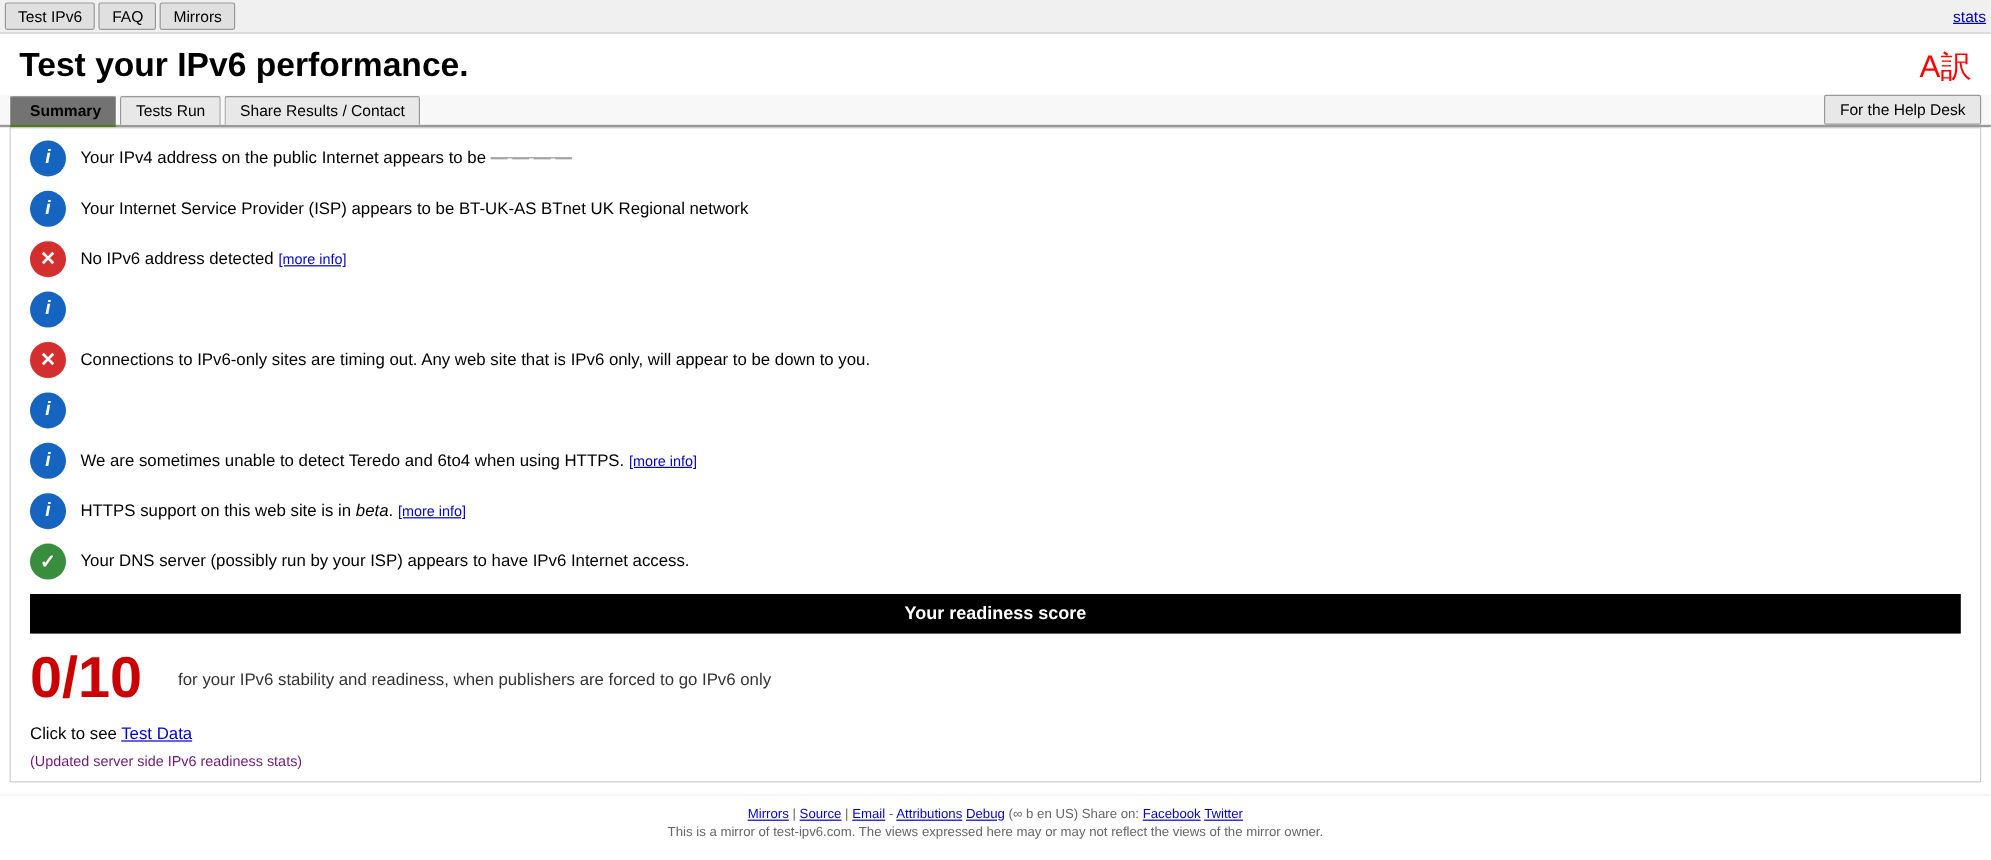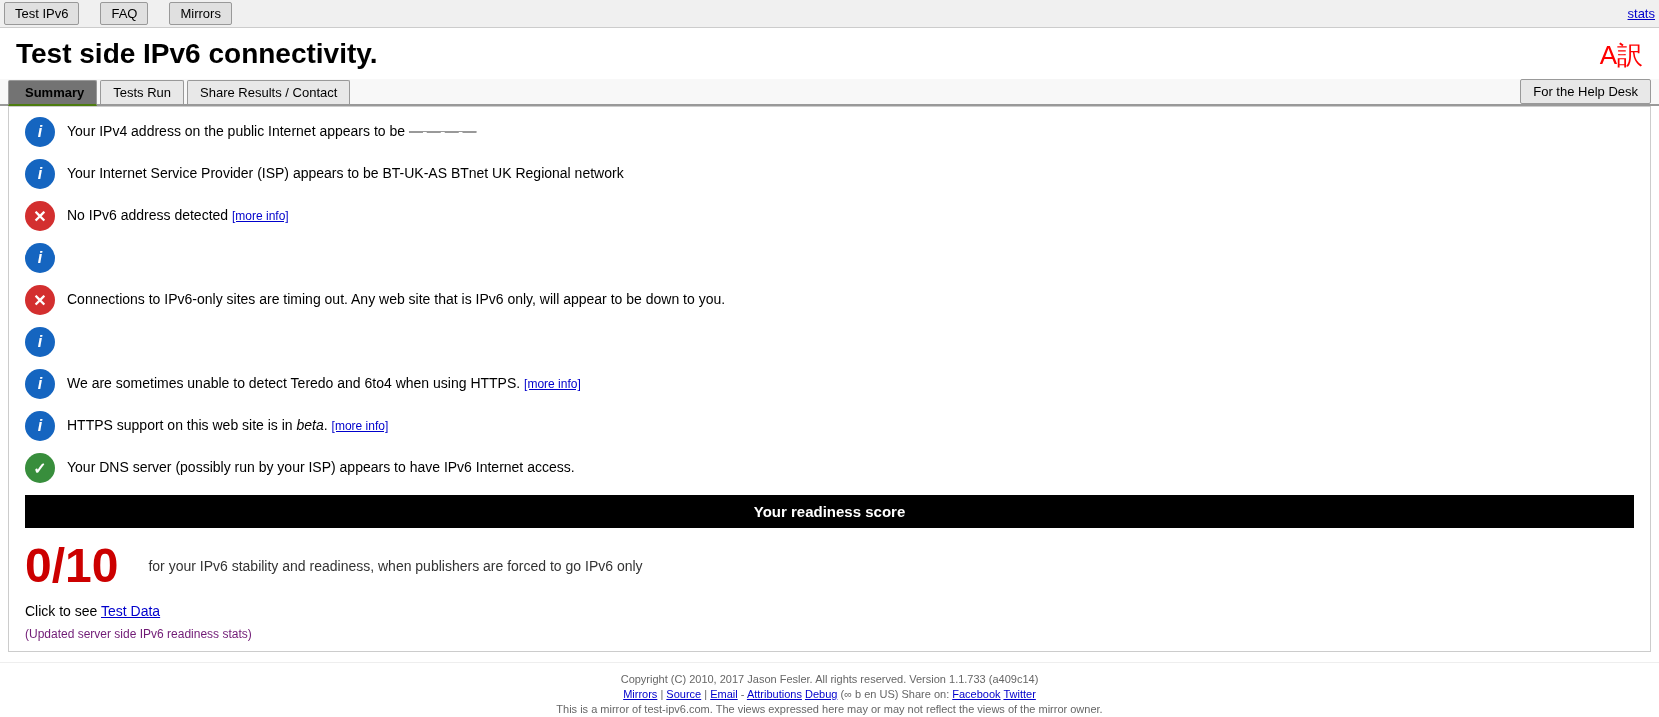--- a/index.html
+++ b/index.html
@@ -5,21 +5,20 @@
     * { margin: 0; padding: 0; box-sizing: border-box; }
     body { font-family: Arial, sans-serif; font-size: 14px; background: #fff; color: #000; }
 
     
     #top-nav {
       display: flex;
       align-items: center;
       border-bottom: 1px solid #ccc;
       background: #f0f0f0;
       padding: 2px 4px;
-      gap: 18px;
     }
     .nav-tab {
       border: 1px solid #999;
       background: #e0e0e0;
       padding: 3px 10px;
       margin-right: 3px;
       font-size: 13px;
       cursor: pointer;
       border-radius: 2px;
     }
@@ -196,21 +195,21 @@
 <body>
 
 <div id="top-nav">
   <div class="nav-tab">Test IPv6</div>
   <div class="nav-tab">FAQ</div>
   <div class="nav-tab">Mirrors</div>
   <span id="stats-link">stats</span>
 </div>
 
 <div id="page-title-area">
-  <h1 id="page-title">Test side IPv6 connectivity.</h1>
+  <h1 id="page-title">Test your IPv6 performance.</h1>
   <span id="translate-icon">A訳</span>
 </div>
 
 <div id="tabs-row">
   <div class="content-tab active">Summary</div>
   <div class="content-tab">Tests Run</div>
   <div class="content-tab">Share Results / Contact</div>
   <button id="help-desk-btn">For the Help Desk</button>
 </div>
 
@@ -278,21 +277,20 @@
   <div id="test-data-link-row">
     <span>Click to see </span>
     <a>Test Data</a>
   </div>
 
   <div id="updated-note">(Updated server side IPv6 readiness stats)</div>
 
 </div>
 
 <div id="footer">
-  <div id="footer-line1">Copyright (C) 2010, 2017 Jason Fesler. All rights reserved. Version 1.1.733 (a409c14)</div>
   <div id="footer-line2">
     <a>Mirrors</a> |
     <a>Source</a> |
     <a>Email</a>  -  
     <a>Attributions</a>
     <a>Debug</a>
     (<span>∞ b en  US</span>) Share on:
     <a>Facebook</a>
     <a>Twitter</a>
   </div>

